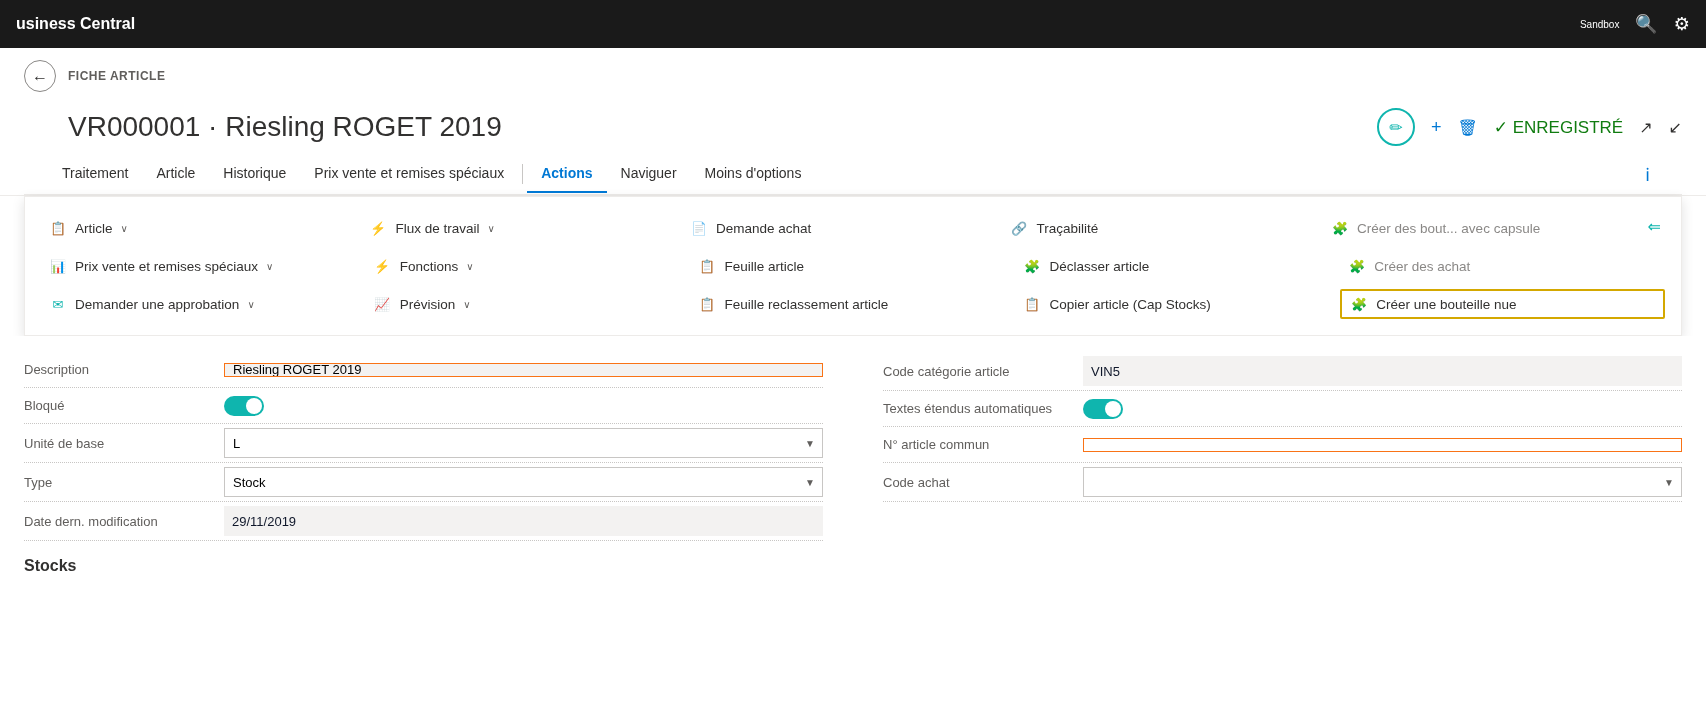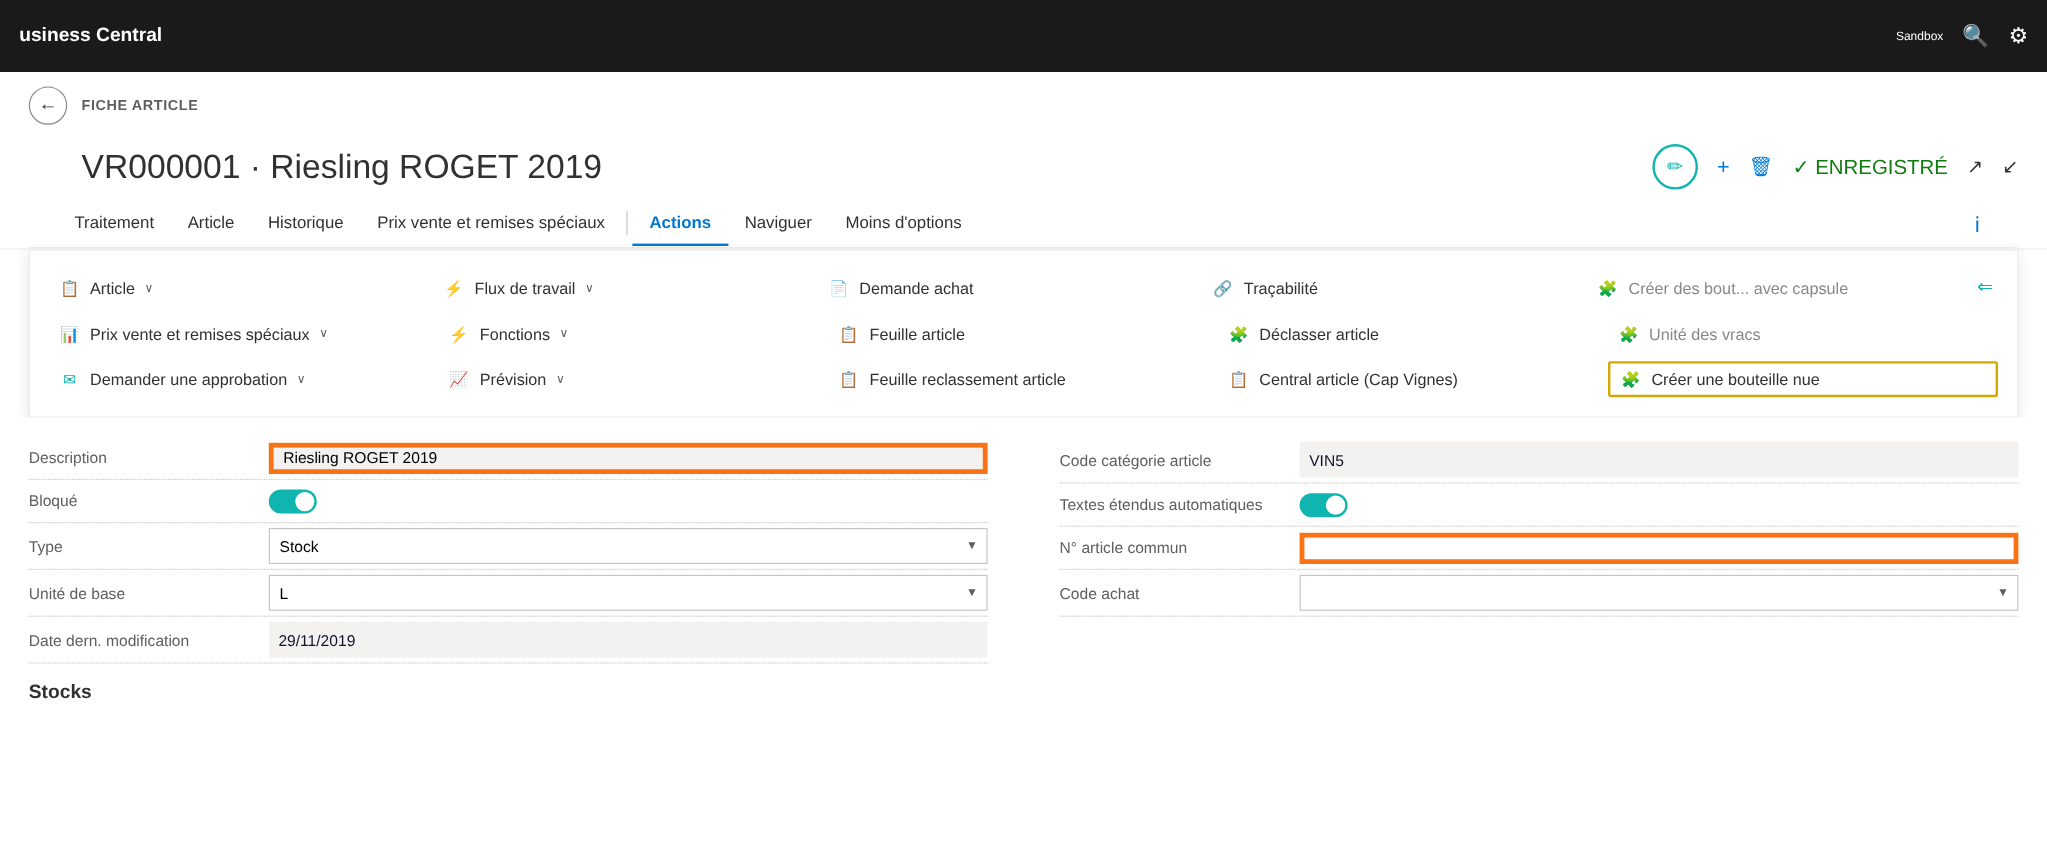--- a/index.html
+++ b/index.html
@@ -1,21 +1,21 @@
 <!DOCTYPE html>
 <html><head>
   <meta charset="utf-8">
   <style>
     * { box-sizing: border-box; margin: 0; padding: 0; }
     body { font-family: 'Segoe UI', sans-serif; background: #f3f2f1; color: #323130; font-size: 14px; }
 
     
     .top-bar {
       background: #1a1a1a;
-      height: 60px;
+      height: 48px;
       display: flex;
       align-items: center;
       padding: 0 16px;
       justify-content: space-between;
     }
     .top-bar-left {
       display: flex;
       align-items: center;
       gap: 12px;
     }
@@ -244,25 +244,25 @@
       min-height: 36px;
     }
     .field-label {
       color: #605e5c;
       font-size: 13px;
       min-width: 200px;
       flex-shrink: 0;
     }
     .field-input {
       flex: 1;
-      border: 4px solid #f97316;
+      border: 1px solid #f97316;
       padding: 4px 8px;
       font-size: 13px;
       background: #fff;
-      height: 26px;
+      height: 14px;
     }
     .field-input-readonly {
       flex: 1;
       border: none;
       padding: 4px 8px;
       font-size: 13px;
       background: #f3f2f1;
       height: 30px;
       color: #0f172a;
     }
@@ -451,21 +451,21 @@
       </div>
       <div class="action-group">
         <div class="action-item">
           <span class="icon icon-declasser"></span>
           <span>Déclasser article</span>
         </div>
       </div>
       <div class="action-group">
         <div class="action-item" style="color:#8a8886;">
           <span class="icon icon-creer-vracs"></span>
-          <span>Unité des vracs</span>
+          <span>Créer des achat</span>
         </div>
       </div>
     </div>
 
     <div class="actions-row">
       <div class="action-group">
         <div class="action-item">
           <span class="icon icon-demander"></span>
           <span>Demander une approbation</span>
           <span class="chevron"> ∨</span>
@@ -480,21 +480,21 @@
       </div>
       <div class="action-group">
         <div class="action-item">
           <span class="icon icon-feuille-recl"></span>
           <span>Feuille reclassement article</span>
         </div>
       </div>
       <div class="action-group">
         <div class="action-item">
           <span class="icon icon-copier"></span>
-          <span>Central article (Cap Vignes)</span>
+          <span>Copier article (Cap Stocks)</span>
         </div>
       </div>
       <div class="action-group">
         <div class="action-item highlighted" style="border:2px solid #d4a800;display:inline-flex;padding:4px 8px;">
           <span class="icon icon-bouteille-nue"></span>
           <span>Créer une bouteille nue</span>
         </div>
       </div>
     </div>
   </div>
@@ -503,38 +503,38 @@
     <div class="form-grid">
 
       <div>
         <div class="form-field">
           <span class="field-label">Description</span>
           <input class="field-input" value="Riesling ROGET 2019" readonly="" style="background: rgb(243, 242, 241);">
         </div>
         <div class="form-field">
           <span class="field-label">Bloqué</span>
           <div class="toggle"></div>
+        </div>
+        <div class="form-field">
+          <span class="field-label">Unité de base</span>
+          <div class="field-select-wrapper">
+            <select>
+              <option>L</option>
+            </select>
+          </div>
         </div>
         <div class="form-field">
           <span class="field-label">Type</span>
           <div class="field-select-wrapper">
             <select>
               <option>Stock</option>
             </select>
           </div>
         </div>
         <div class="form-field">
-          <span class="field-label">Unité de base</span>
-          <div class="field-select-wrapper">
-            <select>
-              <option>L</option>
-            </select>
-          </div>
-        </div>
-        <div class="form-field">
           <span class="field-label">Date dern. modification</span>
           <input class="field-input-readonly" value="29/11/2019" readonly="" style="">
         </div>
       </div>
 
       <div>
         <div class="form-field">
           <span class="field-label">Code catégorie article</span>
           <input class="field-input-readonly" value="VIN5" readonly="" style="">
         </div>

